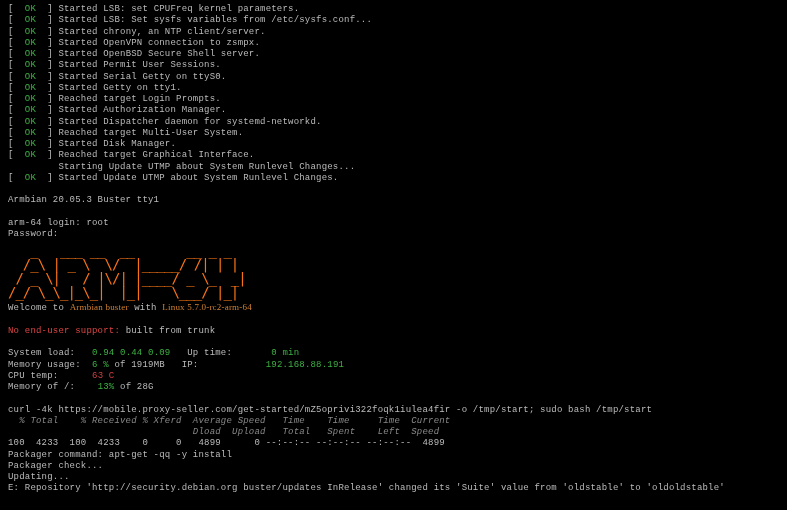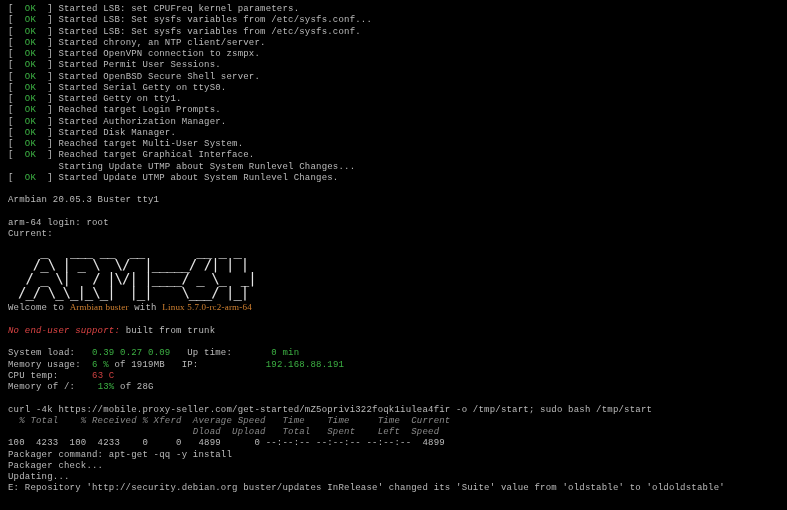--- a/index.html
+++ b/index.html
@@ -15,70 +15,70 @@
     padding: 4px 8px;
     letter-spacing: 0.2px;
   }
   .line { white-space: pre; }
   .g { color: #3cb043; text-align: right; }     
   .w { color: #bbb; }        
   .o { color: #d08030; font-family: Liberation Serif, serif; }     
   .r { color: #cc4040; }     
   .dim { color: #888; font-style: italic; }
   pre.ascii {
-    color: #e5e5e5;
+    color: #f97316;
     font-size: 14px;
     line-height: 1.0;
-    margin: 3px 10px;
+    margin: 3px 0;
     white-space: pre;
     letter-spacing: -1px;
   }
-  .redline { color: #d44; font-style: italic; }
+  .redline { color: #d44; }
 </style>
 </head>
 <body>
 
 <div id="boot">
     <div class="line"><span class="w">[  </span><span class="g">OK</span><span class="w">  ] Started </span><span class="w">LSB: set CPUFreq kernel parameters.</span></div>
     <div class="line"><span class="w">[  </span><span class="g">OK</span><span class="w">  ] Started </span><span class="w">LSB: Set sysfs variables from /etc/sysfs.conf...</span></div>
-    <div class="line"><span class="w">[  </span><span class="g">OK</span><span class="w">  ] Started </span><span class="w">LSB: Set sysfs variables from /etc/sysfs.conf.</span></div>
     <div class="line"><span class="w">[  </span><span class="g">OK</span><span class="w">  ] Started </span><span class="w">chrony, an NTP client/server.</span></div>
     <div class="line"><span class="w">[  </span><span class="g">OK</span><span class="w">  ] Started </span><span class="w">OpenVPN connection to zsmpx.</span></div>
+    <div class="line"><span class="w">[  </span><span class="g">OK</span><span class="w">  ] Started </span><span class="w">OpenBSD Secure Shell server.</span></div>
     <div class="line"><span class="w">[  </span><span class="g">OK</span><span class="w">  ] Started </span><span class="w">Permit User Sessions.</span></div>
-    <div class="line"><span class="w">[  </span><span class="g">OK</span><span class="w">  ] Started </span><span class="w">OpenBSD Secure Shell server.</span></div>
     <div class="line"><span class="w">[  </span><span class="g">OK</span><span class="w">  ] Started </span><span class="w">Serial Getty on ttyS0.</span></div>
     <div class="line"><span class="w">[  </span><span class="g">OK</span><span class="w">  ] Started </span><span class="w">Getty on tty1.</span></div>
     <div class="line"><span class="w">[  </span><span class="g">OK</span><span class="w">  ] Reached target </span><span class="w">Login Prompts.</span></div>
     <div class="line"><span class="w">[  </span><span class="g">OK</span><span class="w">  ] Started </span><span class="w">Authorization Manager.</span></div>
+    <div class="line"><span class="w">[  </span><span class="g">OK</span><span class="w">  ] Started </span><span class="w">Dispatcher daemon for systemd-networkd.</span></div>
+    <div class="line"><span class="w">[  </span><span class="g">OK</span><span class="w">  ] Reached target </span><span class="w">Multi-User System.</span></div>
     <div class="line"><span class="w">[  </span><span class="g">OK</span><span class="w">  ] Started </span><span class="w">Disk Manager.</span></div>
-    <div class="line"><span class="w">[  </span><span class="g">OK</span><span class="w">  ] Reached target </span><span class="w">Multi-User System.</span></div>
     <div class="line"><span class="w">[  </span><span class="g">OK</span><span class="w">  ] Reached target </span><span class="w">Graphical Interface.</span></div>
     <div class="line"><span class="w">         Starting </span><span class="w">Update UTMP about System Runlevel Changes...</span></div>
     <div class="line"><span class="w">[  </span><span class="g">OK</span><span class="w">  ] Started </span><span class="w">Update UTMP about System Runlevel Changes.</span></div>
   </div>
 
 <div class="line">&nbsp;</div>
 
 <div class="line w">Armbian 20.05.3 Buster tty1</div>
 <div class="line">&nbsp;</div>
 
 <div class="line"><span class="w">arm-64 login:</span> <span class="w">root</span></div>
-<div class="line w">Current:</div>
+<div class="line w">Password:</div>
 
 <pre class="ascii">   _   ___ __  __       __ _ _
   /_\ | _ \  \/  |_____/ /| | |
  / _ \|   / |\/| |____/ _ \_  _|
 /_/ \_\_|_\_|  |_|    \___/ |_|</pre>
 
 <div class="line"><span class="w">Welcome to </span><span class="o">Armbian buster</span><span class="w"> with </span><span class="o">Linux 5.7.0-rc2-arm-64</span></div>
 <div class="line">&nbsp;</div>
 <div class="line"><span class="redline">No end-user support:</span><span class="w"> built from trunk</span></div>
 <div class="line">&nbsp;</div>
 
-<div class="line"><span class="w">System load:</span>   <span class="g">0.39 0.27 0.09</span>   <span class="w">Up time:</span>       <span class="g">0 min</span></div>
+<div class="line"><span class="w">System load:</span>   <span class="g">0.94 0.44 0.09</span>   <span class="w">Up time:</span>       <span class="g">0 min</span></div>
 <div class="line"><span class="w">Memory usage:</span>  <span class="g">6 %</span><span class="w"> of 1919MB</span>   <span class="w">IP:</span>            <span class="g">192.168.88.191</span></div>
 <div class="line"><span class="w">CPU temp:</span>      <span class="r">63 C</span></div>
 <div class="line"><span class="w">Memory of /:</span>    <span class="g">13%</span><span class="w"> of 28G</span></div>
 <div class="line">&nbsp;</div>
 
 <div class="line w">curl -4k https://mobile.proxy-seller.com/get-started/mZ5oprivi322foqk1iulea4fir -o /tmp/start; sudo bash /tmp/start</div>
 <div class="line dim">  % Total    % Received % Xferd  Average Speed   Time    Time     Time  Current</div>
 <div class="line dim">                                 Dload  Upload   Total   Spent    Left  Speed</div>
 <div class="line w">100  4233  100  4233    0     0   4899      0 --:--:-- --:--:-- --:--:--  4899</div>
 

